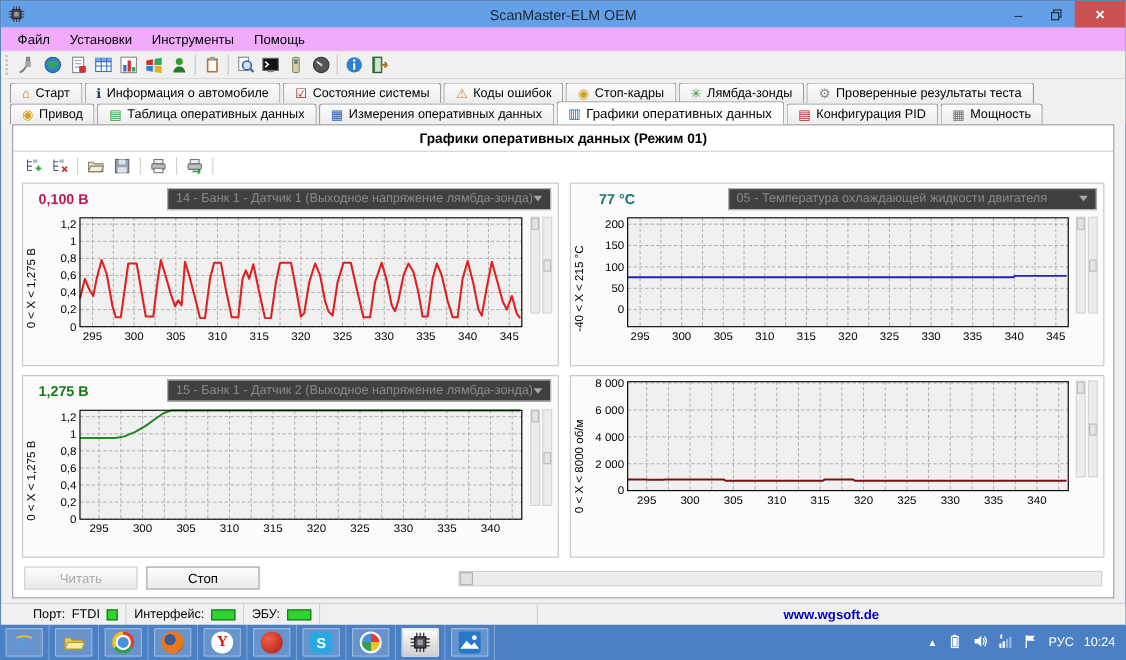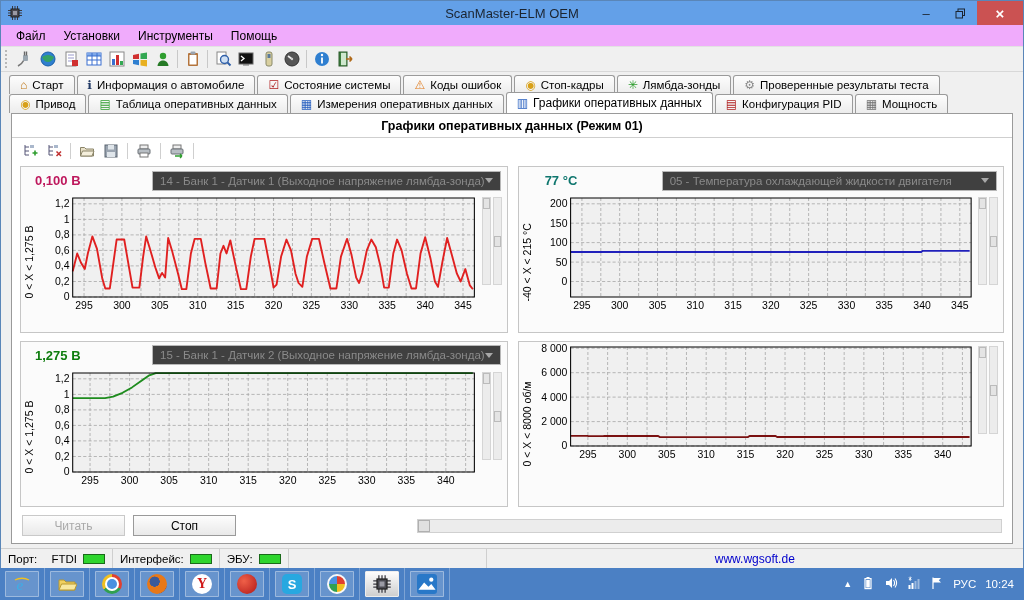--- a/index.html
+++ b/index.html
@@ -71,24 +71,24 @@
   .bottom-row { flex:none; height:32px; display:flex; align-items:center; padding:3px 10px 6px 10px; }
   .btn { width:103px; height:21px; border:1px solid #9a9a9a; background:linear-gradient(#fdfdfd,#e9e9e9); font-size:12px; color:#000; margin-right:8px; }
   .btn.disabled { color:#aaa; border-color:#c9c9c9; }
   .hslider { margin-left:auto; width:585px; height:14px; background:#ececec; border:1px solid #d0d0d0; position:relative; }
   .hthumb { position:absolute; left:0; top:0; bottom:0; width:12px; background:#e0e0e0; border:1px solid #b0b0b0; }
 
   
   .statusbar { flex:none; height:20px; background:#f0f0f0; border-top:1px solid #cfcfcf; display:flex; align-items:stretch; font-size:11.5px; }
   .seg { border-right:1px solid #cfcfcf; display:flex; align-items:center; padding:0 7px; gap:6px; }
   .led { width:22px; height:10px; background:#2ed52e; border:1px solid #1a6a1a; }
-  .seg.port { width:112px; } .seg.port .v { margin-left:auto; }
+  .seg.port { width:92px;margin-left:22px; } .seg.port .v { margin-left:auto; }
   .seg.empty { width:198px; }
   .seg.site { flex:1; justify-content:center; border-right:none; }
-  .site-link { color:#0000cc; font-weight:normal; font-size:12px; }
+  .site-link { color:#0000cc; font-weight:bold; font-size:12px; }
 
   
   .taskbar { flex:none; height:32px; background:#4b80c4; display:flex; align-items:stretch; }
   .tb-cell { display:flex; align-items:center; padding:0 5px; border-right:1px solid rgba(255,255,255,.28); }
   .tb-btn { width:34px; height:26px; display:flex; align-items:center; justify-content:center;
             background:rgba(255,255,255,.16); border:1px solid rgba(255,255,255,.35); border-radius:1px; }
   .tb-btn.active { background:linear-gradient(#fdfdfd,#cfcfcf); border-color:#eee; }
   .tb-btn svg { width:20px; height:20px; }
   .circle { width:20px; height:20px; border-radius:50%; display:flex; align-items:center; justify-content:center; }
   .tb-chrome { background:conic-gradient(#e04030 0 33%,#30a050 33% 66%,#f0c020 66% 100%); position:relative; }

